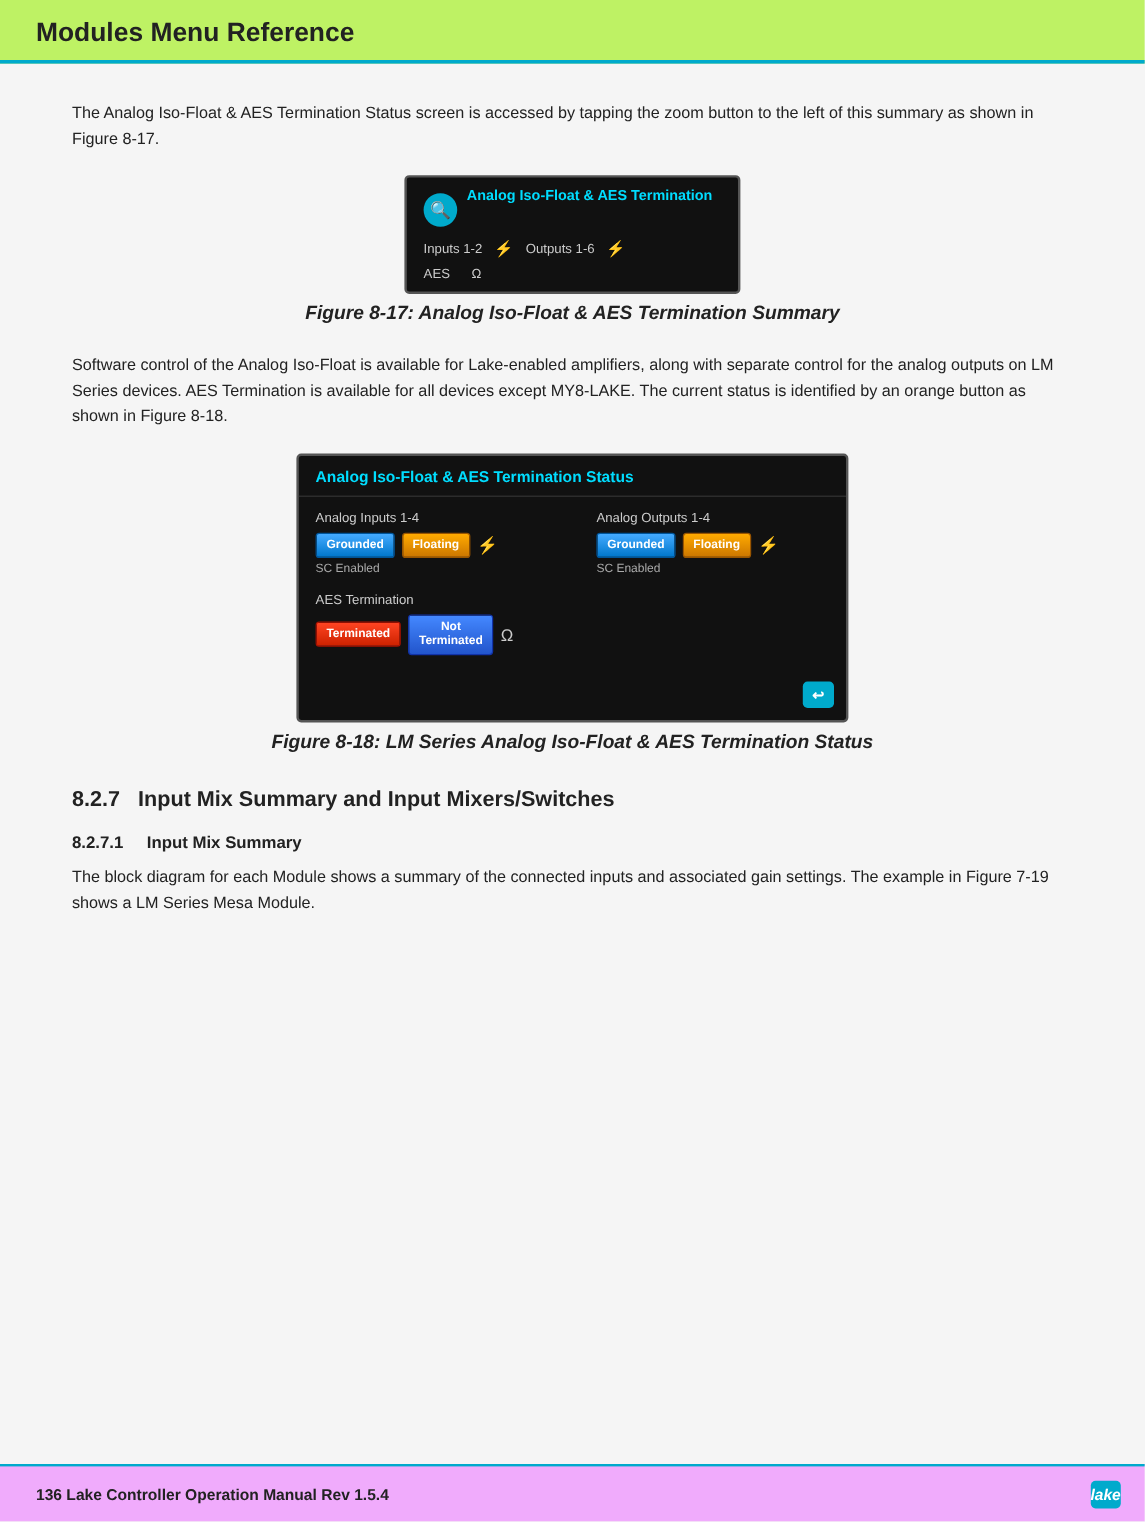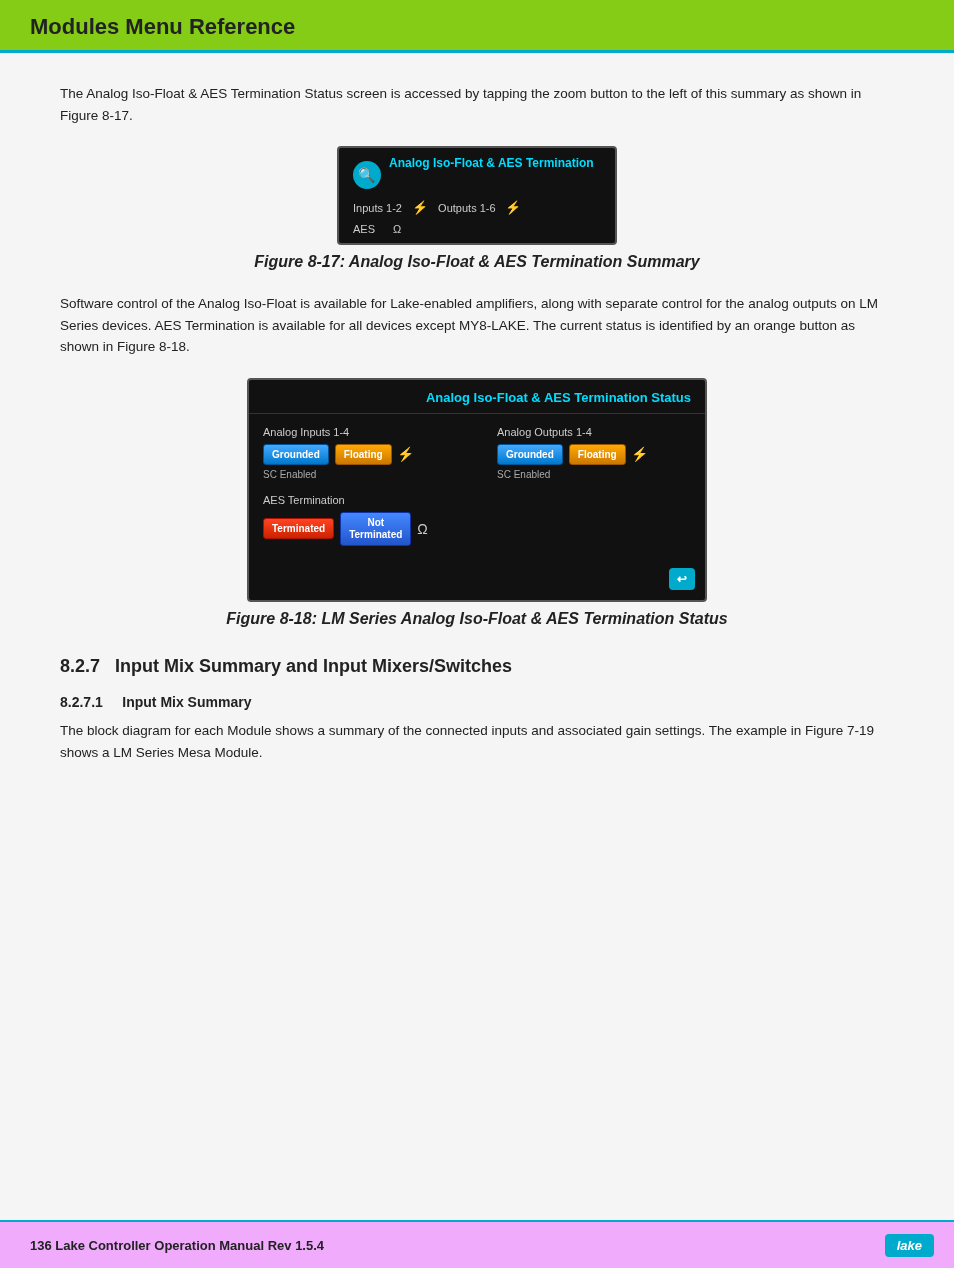--- a/index.html
+++ b/index.html
@@ -8,21 +8,21 @@
       min-height: 1268px;
       background: #f5f5f5;
       font-family: Arial, sans-serif;
       font-size: 14px;
       color: #222;
       position: relative;
     }
 
     
     .header {
-      background: #84cc16;
+      background: #bef264;
       border-bottom: 3px solid #00aacc;
       padding: 14px 20px 10px 30px;
     }
     .header-title {
       font-size: 22px;
       font-weight: bold;
       color: #222;
     }
 
     
@@ -104,21 +104,20 @@
       width: 460px;
       padding: 0 0 10px 0;
       overflow: hidden;
     }
     .status-fig-title {
       color: #00ddff;
       font-size: 13px;
       font-weight: bold;
       padding: 10px 14px 8px 14px;
       border-bottom: 1px solid #333;
-      text-align: right;
     }
     .status-fig-body {
       padding: 12px 14px;
     }
     .status-fig-columns {
       display: flex;
       gap: 40px;
       margin-bottom: 14px;
     }
     .status-col {
@@ -238,21 +237,21 @@
       font-size: 13px;
       font-weight: bold;
       color: #222;
     }
     .footer-logo {
       background: #00aacc;
       color: #fff;
       font-size: 13px;
       font-weight: bold;
       font-style: italic;
-      padding: 4px 12px;
+      padding: 4px 0;
       border-radius: 4px;
       display: flex;
       align-items: center;
       justify-content: center;
     }
 
     
     .zoom-icon {
       display: inline-block;
       width: 28px;

